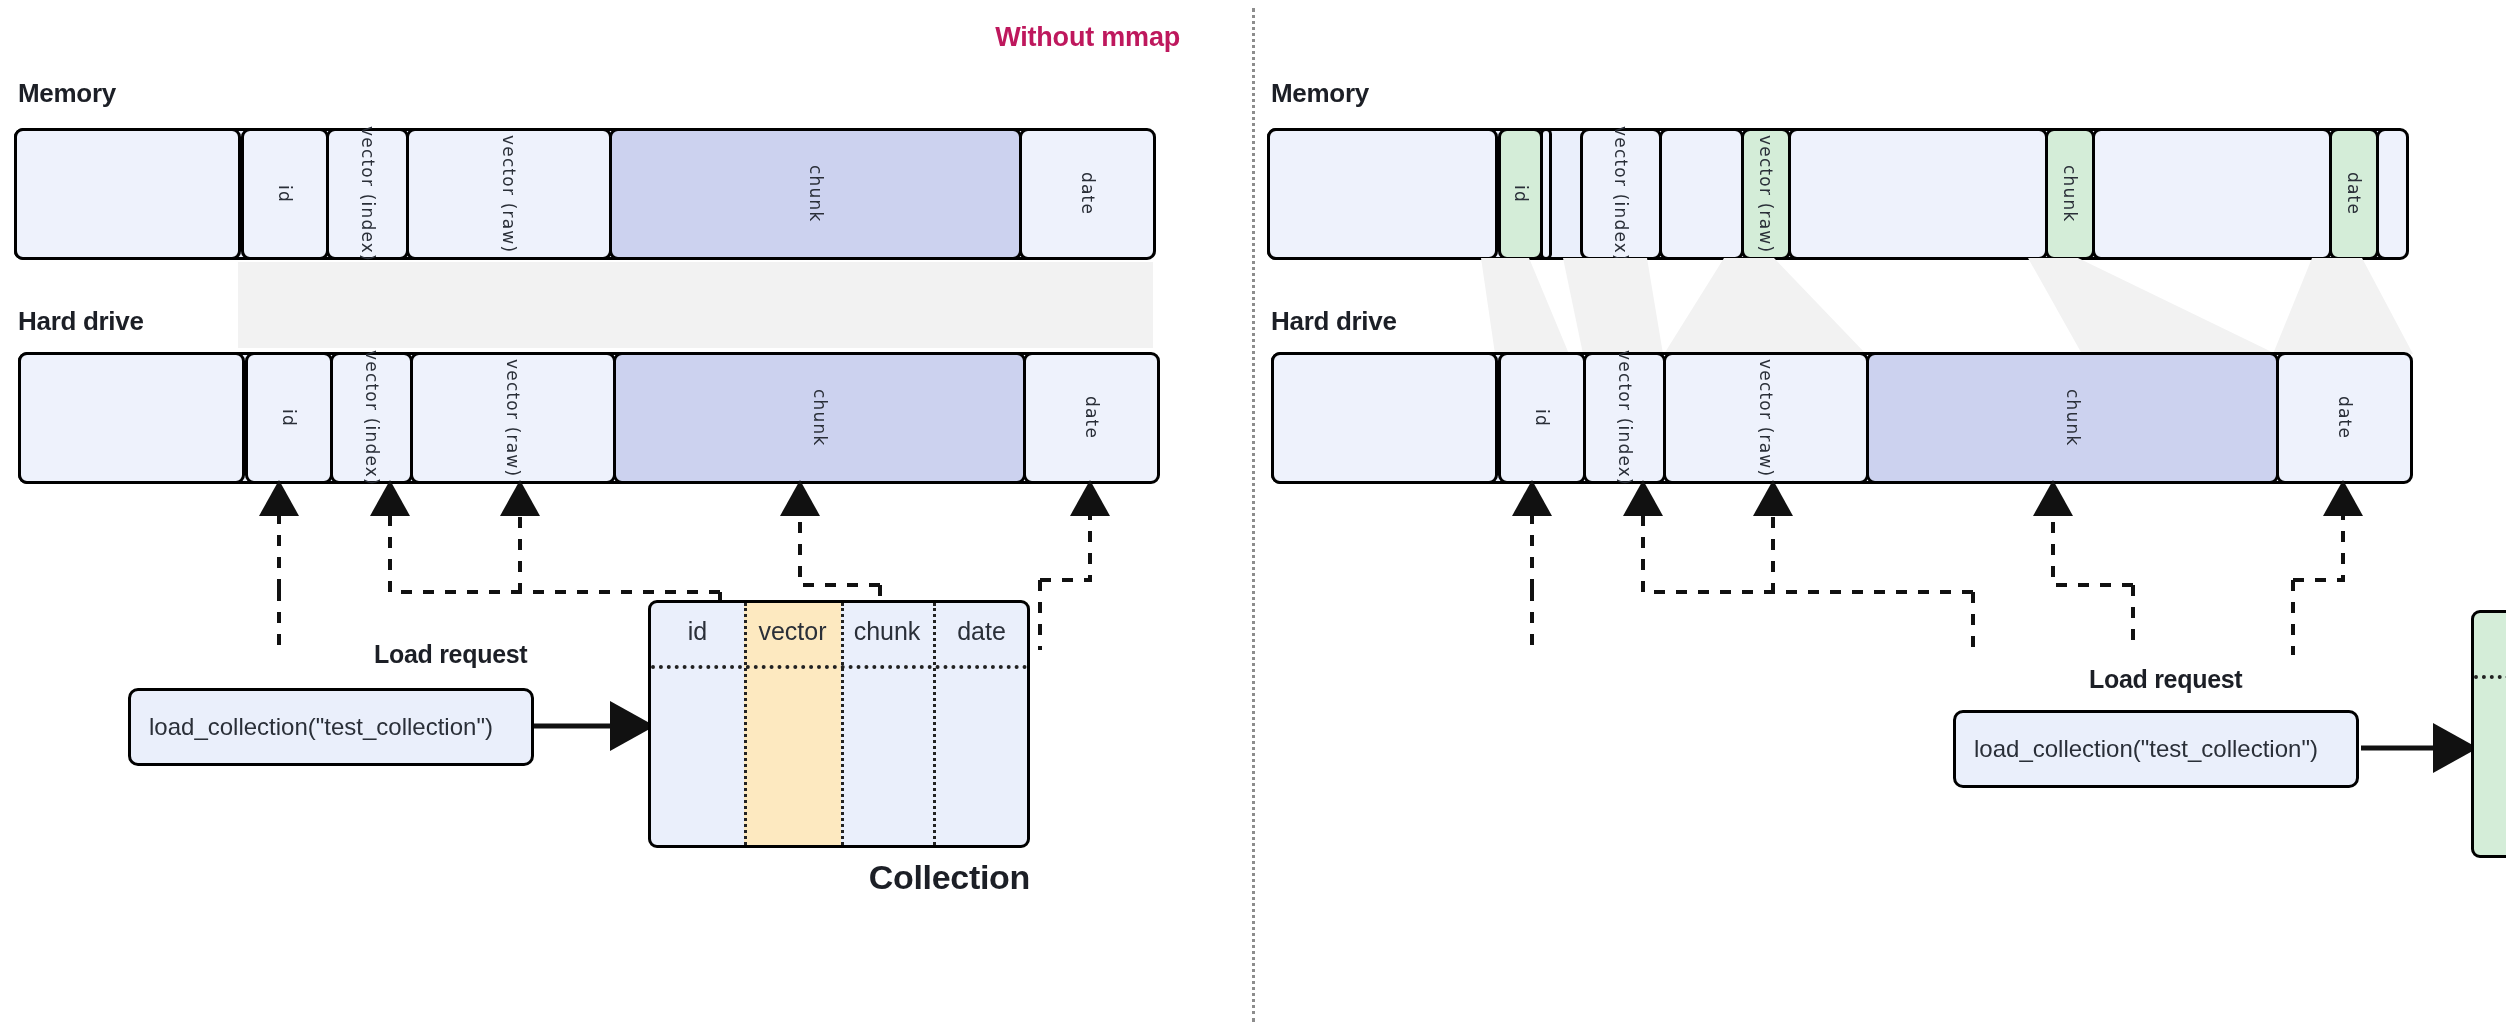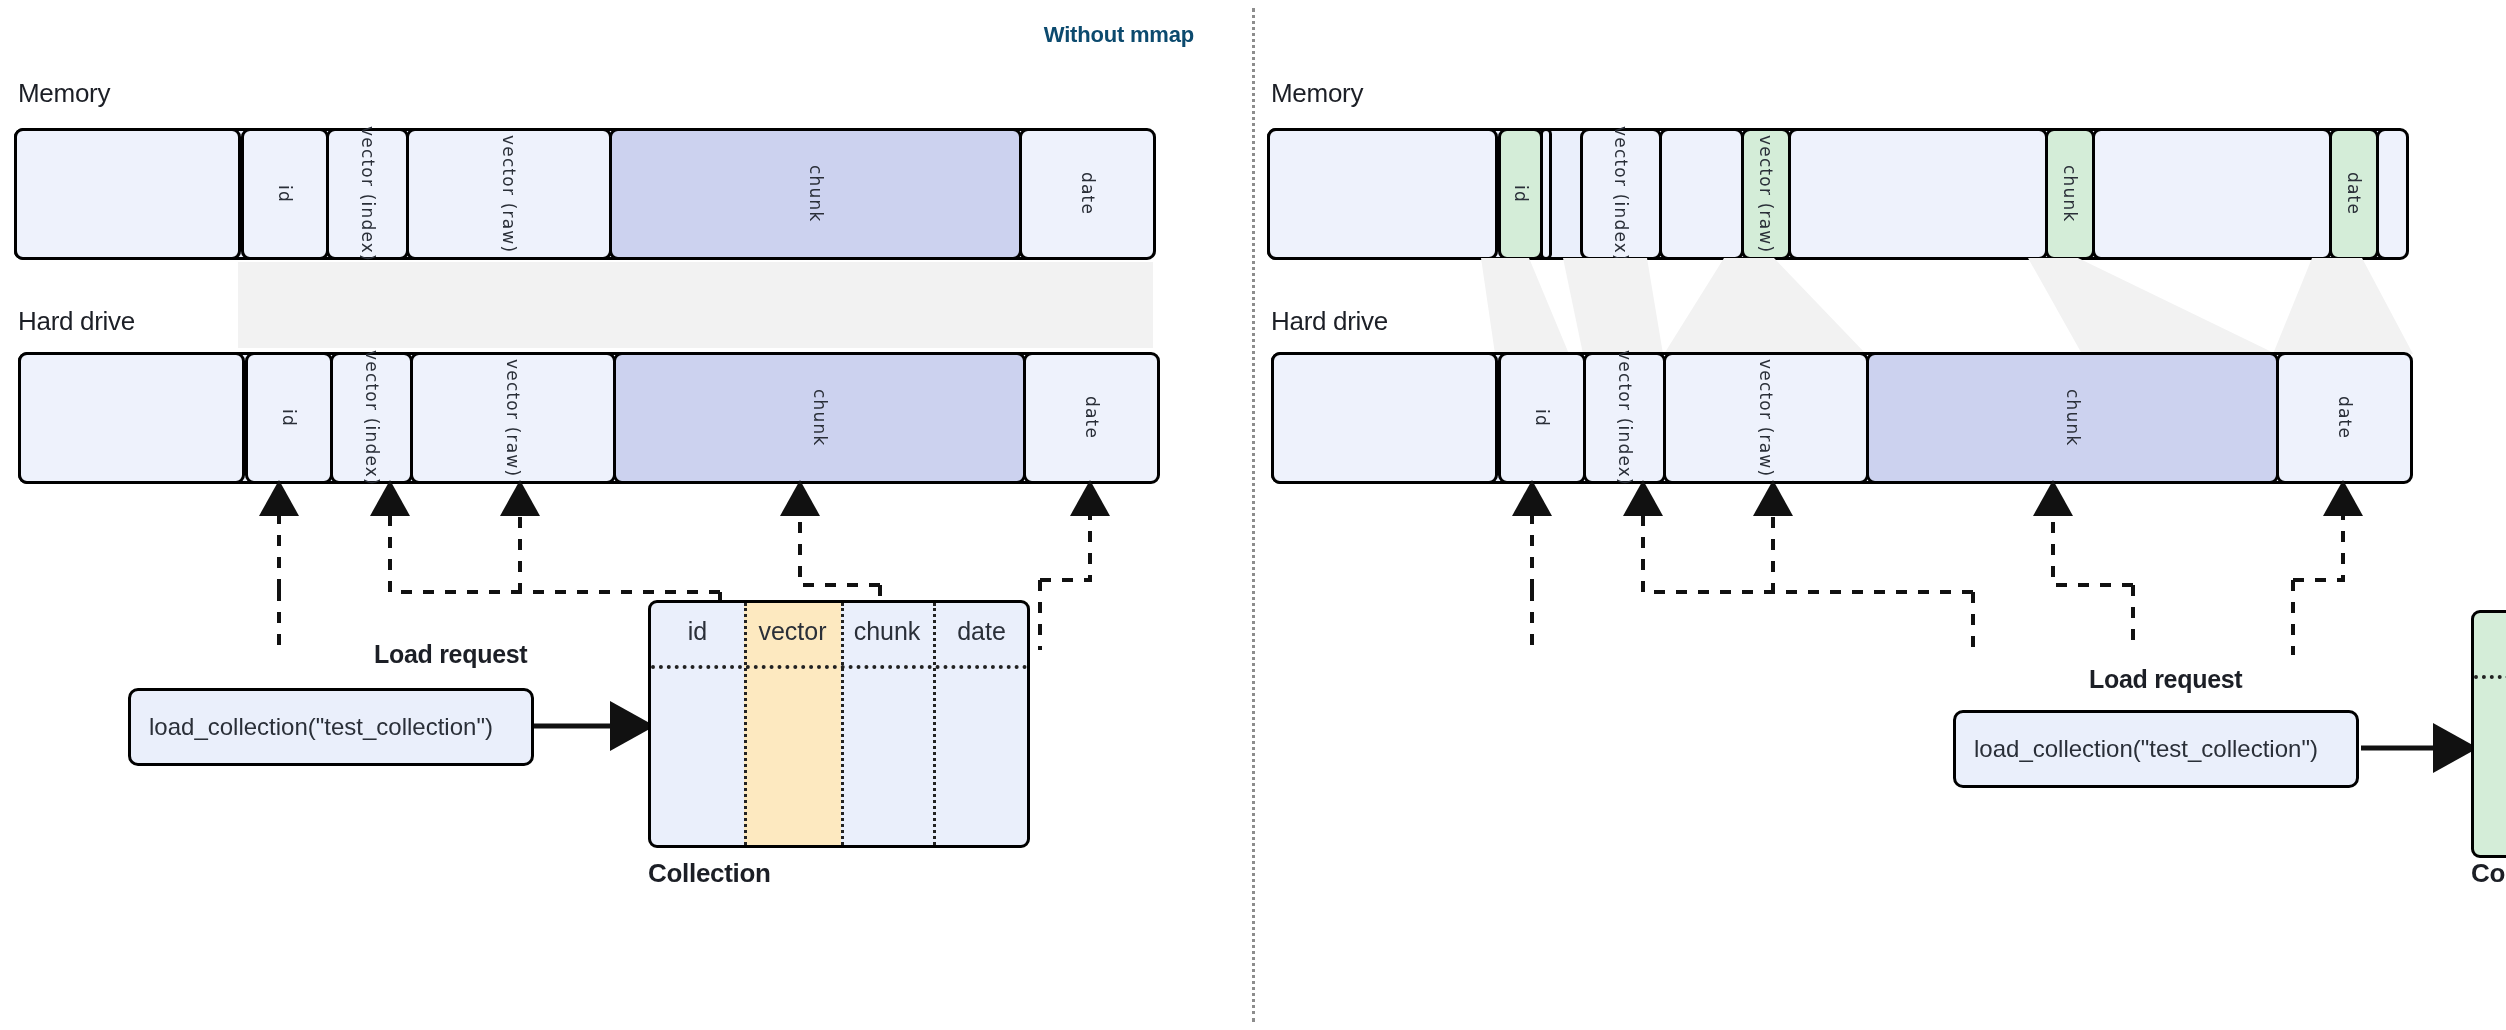--- a/index.html
+++ b/index.html
@@ -11,27 +11,27 @@
   .panel{position:absolute;top:0;height:1030px;}
   #panel-left{left:0;width:1253px;}
   #panel-right{left:1253px;width:1253px;}
 
   .divider{
     position:absolute;left:1252px;top:8px;width:0;height:1014px;
     border-left:3px dotted #8d8d8d;
   }
 
   .panel-title{
-    position:absolute;top:22px;font-size:22px;font-weight:bold;
-    letter-spacing:-.2px;color:#0c4a6e;white-space:nowrap;padding-left:14px;
+    position:absolute;top:22px;font-size:27px;font-weight:bold;
+    letter-spacing:-.2px;color:#be185d;white-space:nowrap;
   }
   #title-left{left:0;width:1180px;text-align:right;}
 
   .tier-label{
-    position:absolute;font-size:26px;font-weight:normal;color:#1c1f26;
+    position:absolute;font-size:26px;font-weight:bold;color:#1c1f26;
     letter-spacing:-.3px;white-space:nowrap;
   }
 
   
   .bar{
     position:absolute;box-sizing:border-box;
     border:3px solid #000;border-radius:9px;background:#eaeffb;
     display:block;
   }
   .seg{
@@ -67,22 +67,22 @@
     display:flex;align-items:flex-start;justify-content:center;
   }
   .col-cell span{
     font-size:25px;color:#2a2f38;margin-top:14px;
     font-family:"Liberation Sans",sans-serif;
   }
   .col-vline{position:absolute;top:0;bottom:0;width:0;border-left:3px dotted #222;}
   .col-hline{position:absolute;left:0;right:0;height:0;border-top:4px dotted #222;}
   .col-vector-band{position:absolute;top:0;bottom:0;background:#fde9c0;}
   .collection-caption{
-    position:absolute;font-size:26px;font-weight:bold;color:#1c1f26;
-    letter-spacing:-.3px;text-align:left;
+    position:absolute;font-size:34px;font-weight:bold;color:#1c1f26;
+    letter-spacing:-.3px;text-align:right;
   }
 
   
   .loadreq-title{
     position:absolute;font-size:25px;font-weight:bold;color:#1c1f26;
     letter-spacing:-.3px;white-space:nowrap;
   }
   .loadreq-box{
     position:absolute;box-sizing:border-box;
     border:3px solid #000;border-radius:10px;background:#eaeffb;

